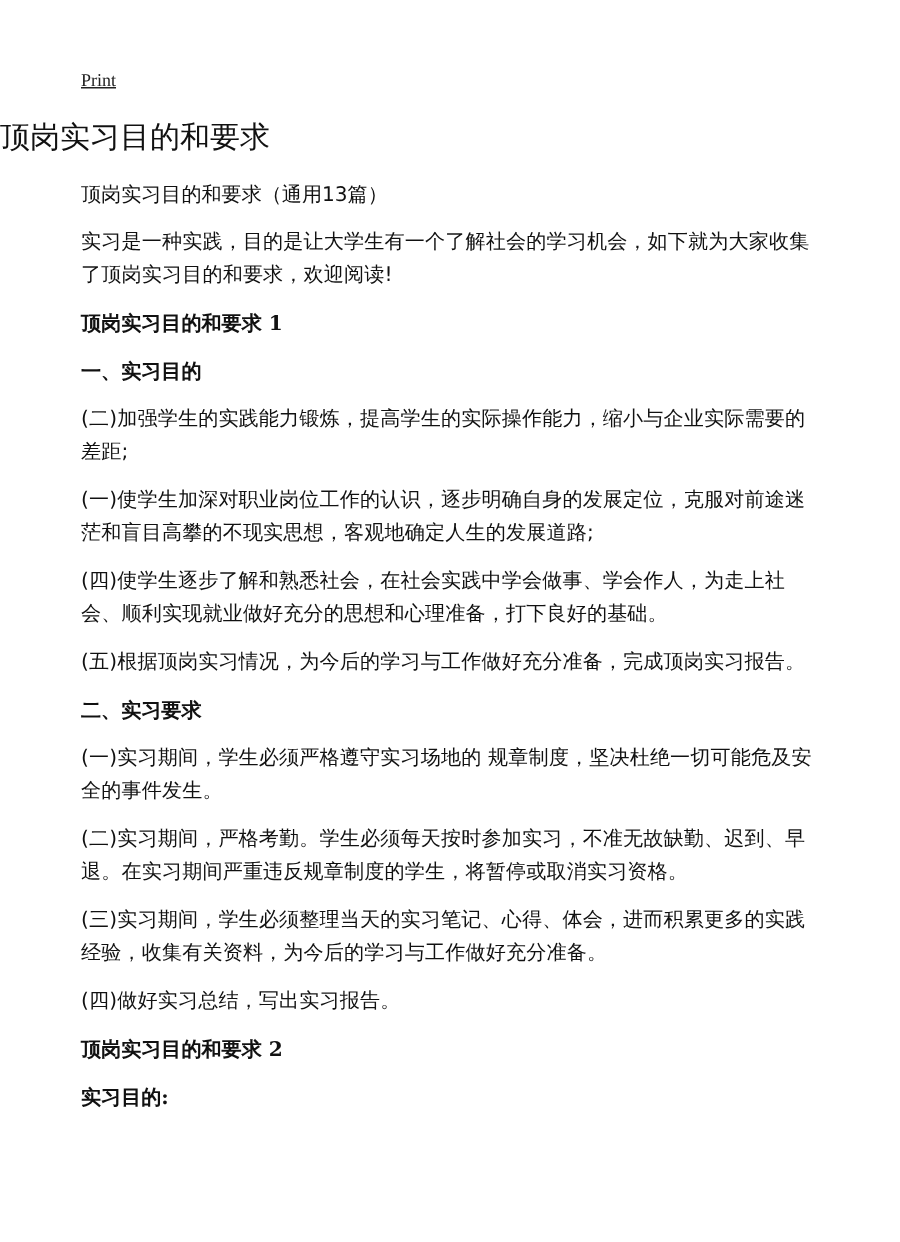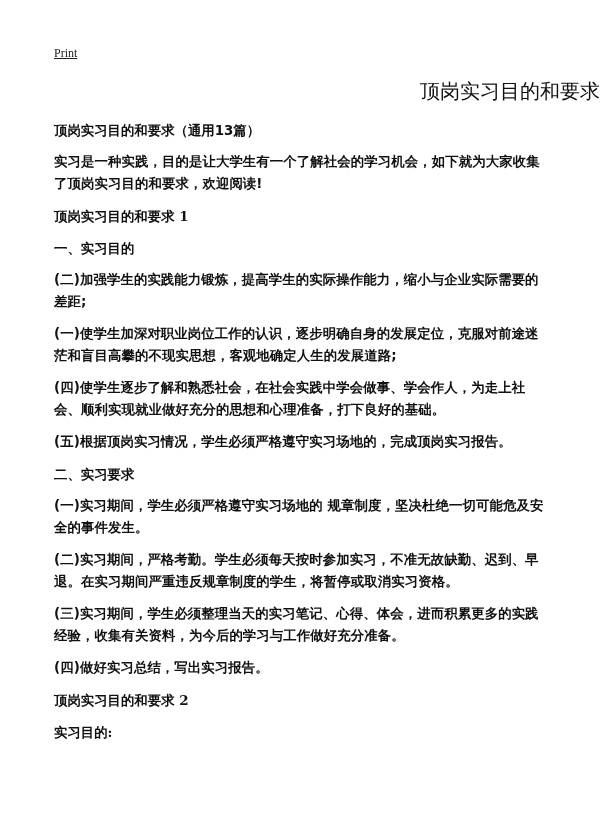--- a/index.html
+++ b/index.html
@@ -1,41 +1,41 @@
 <!DOCTYPE html>
 <html><head>
   <meta charset="utf-8">
   <style>
     html, body { margin: 0; padding: 0; background: #ffffff; }
     body { width: 600px; height: 828px; overflow: hidden; position: relative;
            font-family: "DejaVu Sans", "Liberation Sans", sans-serif; color: #111; }
     .print-label { position: absolute; left: 54px; top: 46px; font-family: "Liberation Serif", "DejaVu Serif", serif; font-size: 12px; color: #222; text-decoration: underline; }
-    .doc-title { position: absolute; left: 0; width: 600px; top: 78px; text-align: right; font-size: 20px; font-weight: normal; color: #111; margin: 0; }
+    .doc-title { position: absolute; left: 0; width: 600px; top: 78px; text-align: left; font-size: 20px; font-weight: normal; color: #111; margin: 0; }
     .content { position: absolute; left: 54px; top: 120px; width: 494px; font-size: 13.4px; line-height: 22px; }
-    .content p { margin: 0; font-weight: bold; }
+    .content p { margin: 0; }
     .subtitle { margin-bottom: 9px !important; }
     .para { margin-bottom: 10px !important; letter-spacing: 0.1px; }
     .heading { font-weight: bold; font-family: "DejaVu Serif", "Liberation Serif", serif; margin-bottom: 10px !important; }
   </style>
 </head>
 <body>
 
 <div class="print-label">Print</div>
 <h1 class="doc-title">顶岗实习目的和要求</h1>
 
 <div class="content">
   <p class="subtitle">顶岗实习目的和要求（通用13篇）</p>
   <p class="para">实习是一种实践，目的是让大学生有一个了解社会的学习机会，如下就为大家收集了顶岗实习目的和要求，欢迎阅读!</p>
 
   <p class="heading">顶岗实习目的和要求 1</p>
   <p class="heading">一、实习目的</p>
   <p class="para">(二)加强学生的实践能力锻炼，提高学生的实际操作能力，缩小与企业实际需要的差距;</p>
   <p class="para">(一)使学生加深对职业岗位工作的认识，逐步明确自身的发展定位，克服对前途迷茫和盲目高攀的不现实思想，客观地确定人生的发展道路;</p>
   <p class="para">(四)使学生逐步了解和熟悉社会，在社会实践中学会做事、学会作人，为走上社会、顺利实现就业做好充分的思想和心理准备，打下良好的基础。</p>
-  <p class="para">(五)根据顶岗实习情况，学生必须严格遵守实习场地的，完成顶岗实习报告。</p>
+  <p class="para">(五)根据顶岗实习情况，为今后的学习与工作做好充分准备，完成顶岗实习报告。</p>
 
   <p class="heading">二、实习要求</p>
   <p class="para">(一)实习期间，学生必须严格遵守实习场地的 规章制度，坚决杜绝一切可能危及安全的事件发生。</p>
   <p class="para">(二)实习期间，严格考勤。学生必须每天按时参加实习，不准无故缺勤、迟到、早退。在实习期间严重违反规章制度的学生，将暂停或取消实习资格。</p>
   <p class="para">(三)实习期间，学生必须整理当天的实习笔记、心得、体会，进而积累更多的实践经验，收集有关资料，为今后的学习与工作做好充分准备。</p>
   <p class="para">(四)做好实习总结，写出实习报告。</p>
 
   <p class="heading">顶岗实习目的和要求 2</p>
   <p class="heading">实习目的:</p>
 </div>

